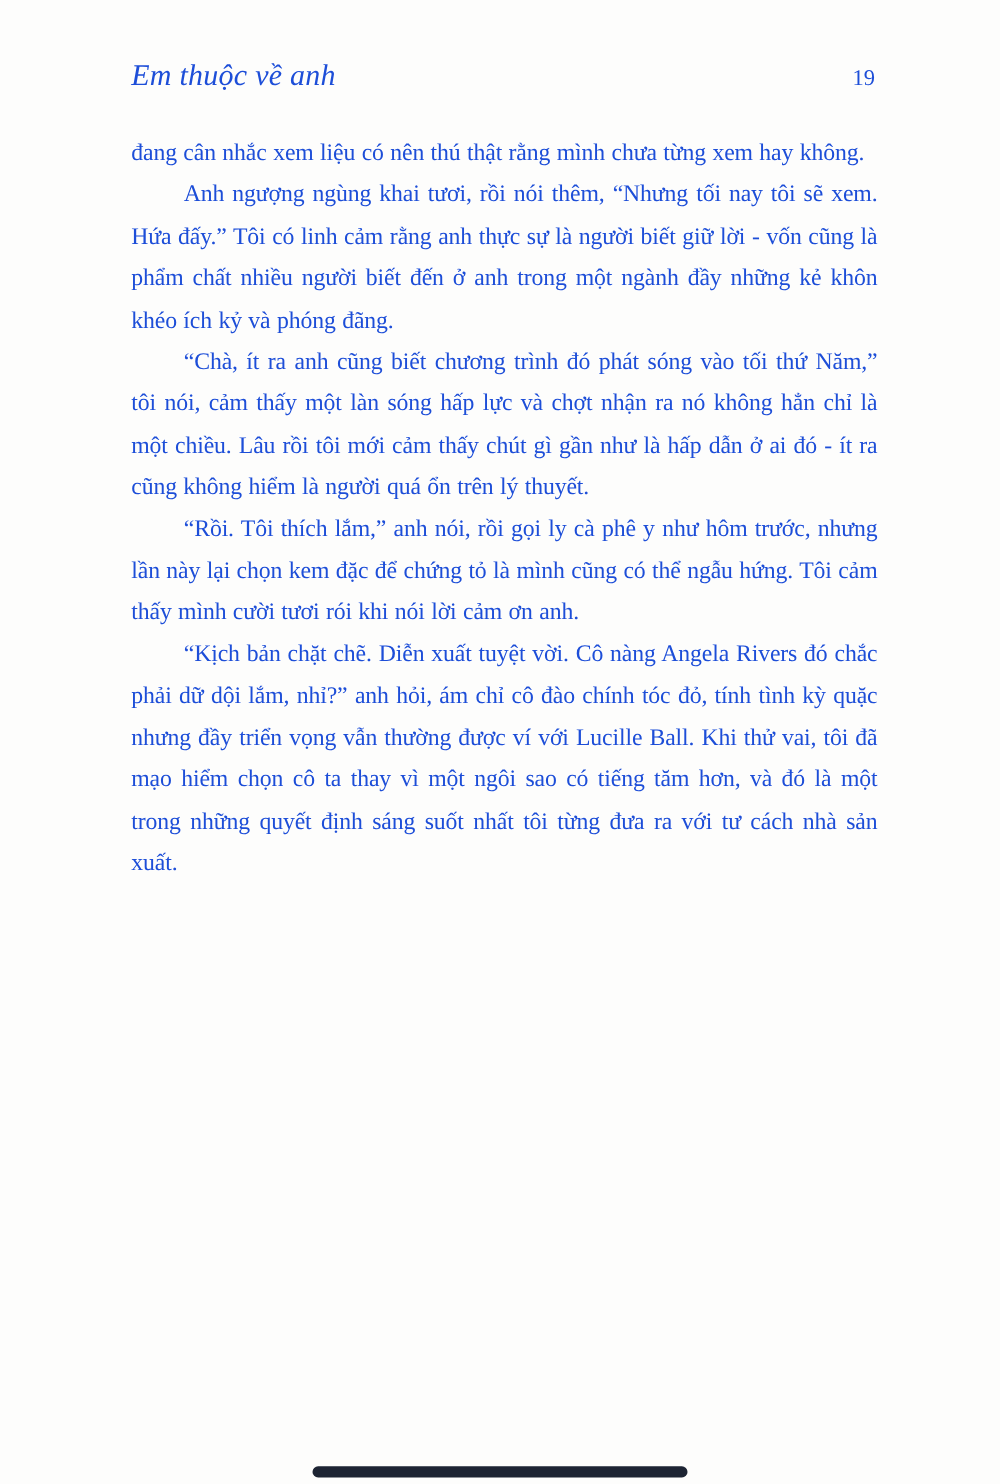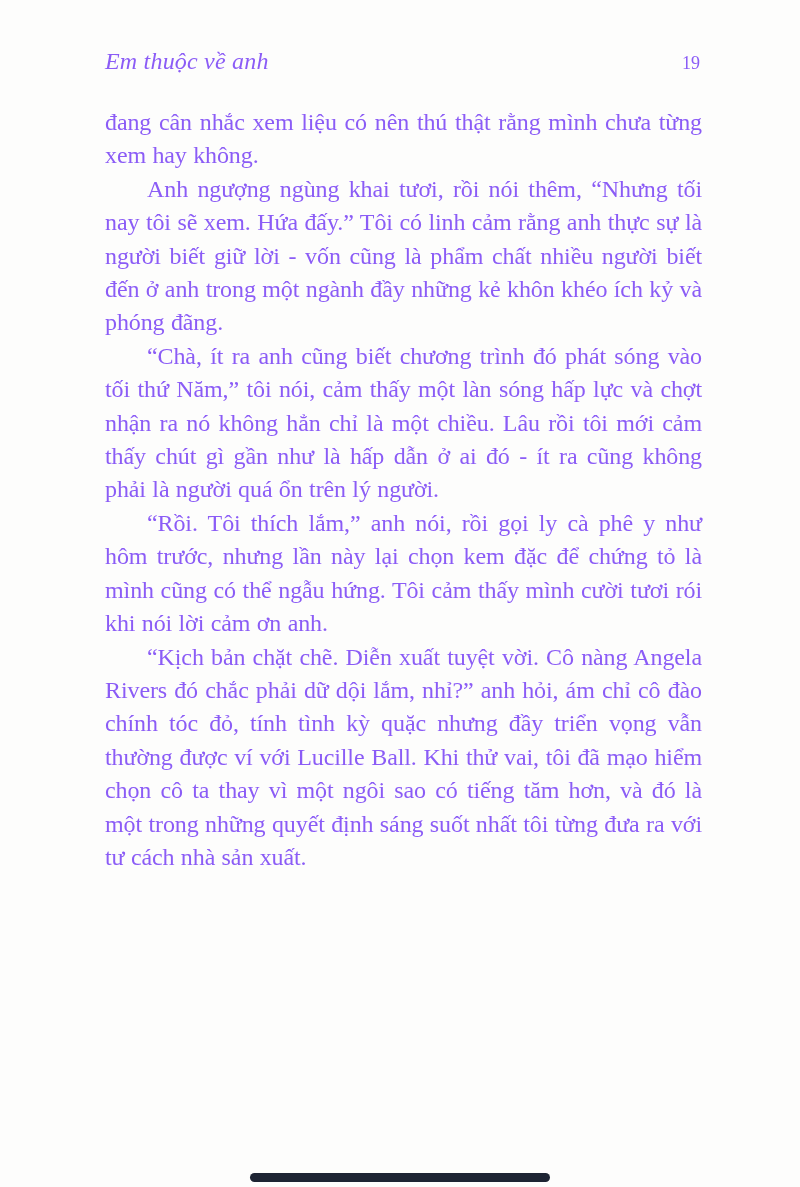--- a/index.html
+++ b/index.html
@@ -6,21 +6,21 @@
   body {
     width: 800px; height: 1187px;
     background: #ffffff;
     overflow: hidden;
   }
   .page {
     position: relative;
     width: 800px; height: 1187px;
     background: #fdfdfc;
     font-family: "Liberation Serif", serif;
-    color: #8b5cf6;
+    color: #1d4ed8;
   }
   .page-header {
     position: absolute;
     left: 105px; right: 100px; top: 48px;
     display: flex;
     justify-content: space-between;
     align-items: baseline;
     font-size: 24px;
   }
   .running-title {
@@ -31,21 +31,21 @@
     font-style: normal;
     font-size: 18px;
   }
   .page-body {
     position: absolute;
     left: 105px; top: 106px;
     width: 597px;
   }
   .para {
     margin: 0;
-    font-size: 24px;
+    font-size: 19px;
     line-height: 33.4px;
     text-align: justify;
     letter-spacing: -0.1px;
     word-spacing: 0.5px;
   }
   .para.indent { text-indent: 42px; }
   .italic { }
   .home-indicator {
     position: absolute;
     left: 50%;
@@ -63,20 +63,20 @@
 
   <div class="page-header">
     <span class="running-title">Em thuộc về anh</span>
     <span class="page-number">19</span>
   </div>
 
   <div class="page-body">
 
   <p class="para"><span>đang cân nhắc xem liệu có nên thú thật rằng mình chưa từng xem hay không.</span></p>
       <p class="para indent"><span>Anh ngượng ngùng khai tươi, rồi nói thêm, “Nhưng tối nay tôi sẽ xem. Hứa đấy.” Tôi có linh cảm rằng anh thực sự </span><span class="italic">là</span><span> người biết giữ lời - vốn cũng là phẩm chất nhiều người biết đến ở anh trong một ngành đầy những kẻ khôn khéo ích kỷ và phóng đãng.</span></p>
-      <p class="para indent"><span>“Chà, ít ra anh cũng biết chương trình đó phát sóng vào tối thứ Năm,” tôi nói, cảm thấy một làn sóng hấp lực và chợt nhận ra nó không hẳn chỉ là một chiều. Lâu rồi tôi mới cảm thấy chút gì gần như là hấp dẫn ở ai đó - ít ra cũng không phải là người quá ổn trên lý người.</span></p>
+      <p class="para indent"><span>“Chà, ít ra anh cũng biết chương trình đó phát sóng vào tối thứ Năm,” tôi nói, cảm thấy một làn sóng hấp lực và chợt nhận ra nó không hẳn chỉ là một chiều. Lâu rồi tôi mới cảm thấy chút gì gần như là hấp dẫn ở ai đó - ít ra cũng không hiểm là người quá ổn trên lý thuyết.</span></p>
       <p class="para indent"><span>“Rồi. Tôi thích lắm,” anh nói, rồi gọi ly cà phê y như hôm trước, nhưng lần này lại chọn kem đặc để chứng tỏ là mình cũng có thể ngẫu hứng. Tôi cảm thấy mình cười tươi rói khi nói lời cảm ơn anh.</span></p>
       <p class="para indent"><span>“Kịch bản chặt chẽ. Diễn xuất tuyệt vời. Cô nàng Angela Rivers đó chắc phải dữ dội lắm, nhỉ?” anh hỏi, ám chỉ cô đào chính tóc đỏ, tính tình kỳ quặc nhưng đầy triển vọng vẫn thường được ví với Lucille Ball. Khi thử vai, tôi đã mạo hiểm chọn cô ta thay vì một ngôi sao có tiếng tăm hơn, và đó là một trong những quyết định sáng suốt nhất tôi từng đưa ra với tư cách nhà sản xuất.</span></p>
     </div>
 
   <div class="home-indicator" style="background: rgb(29, 36, 51);"></div>
 
 </div>
 
 </body></html>

